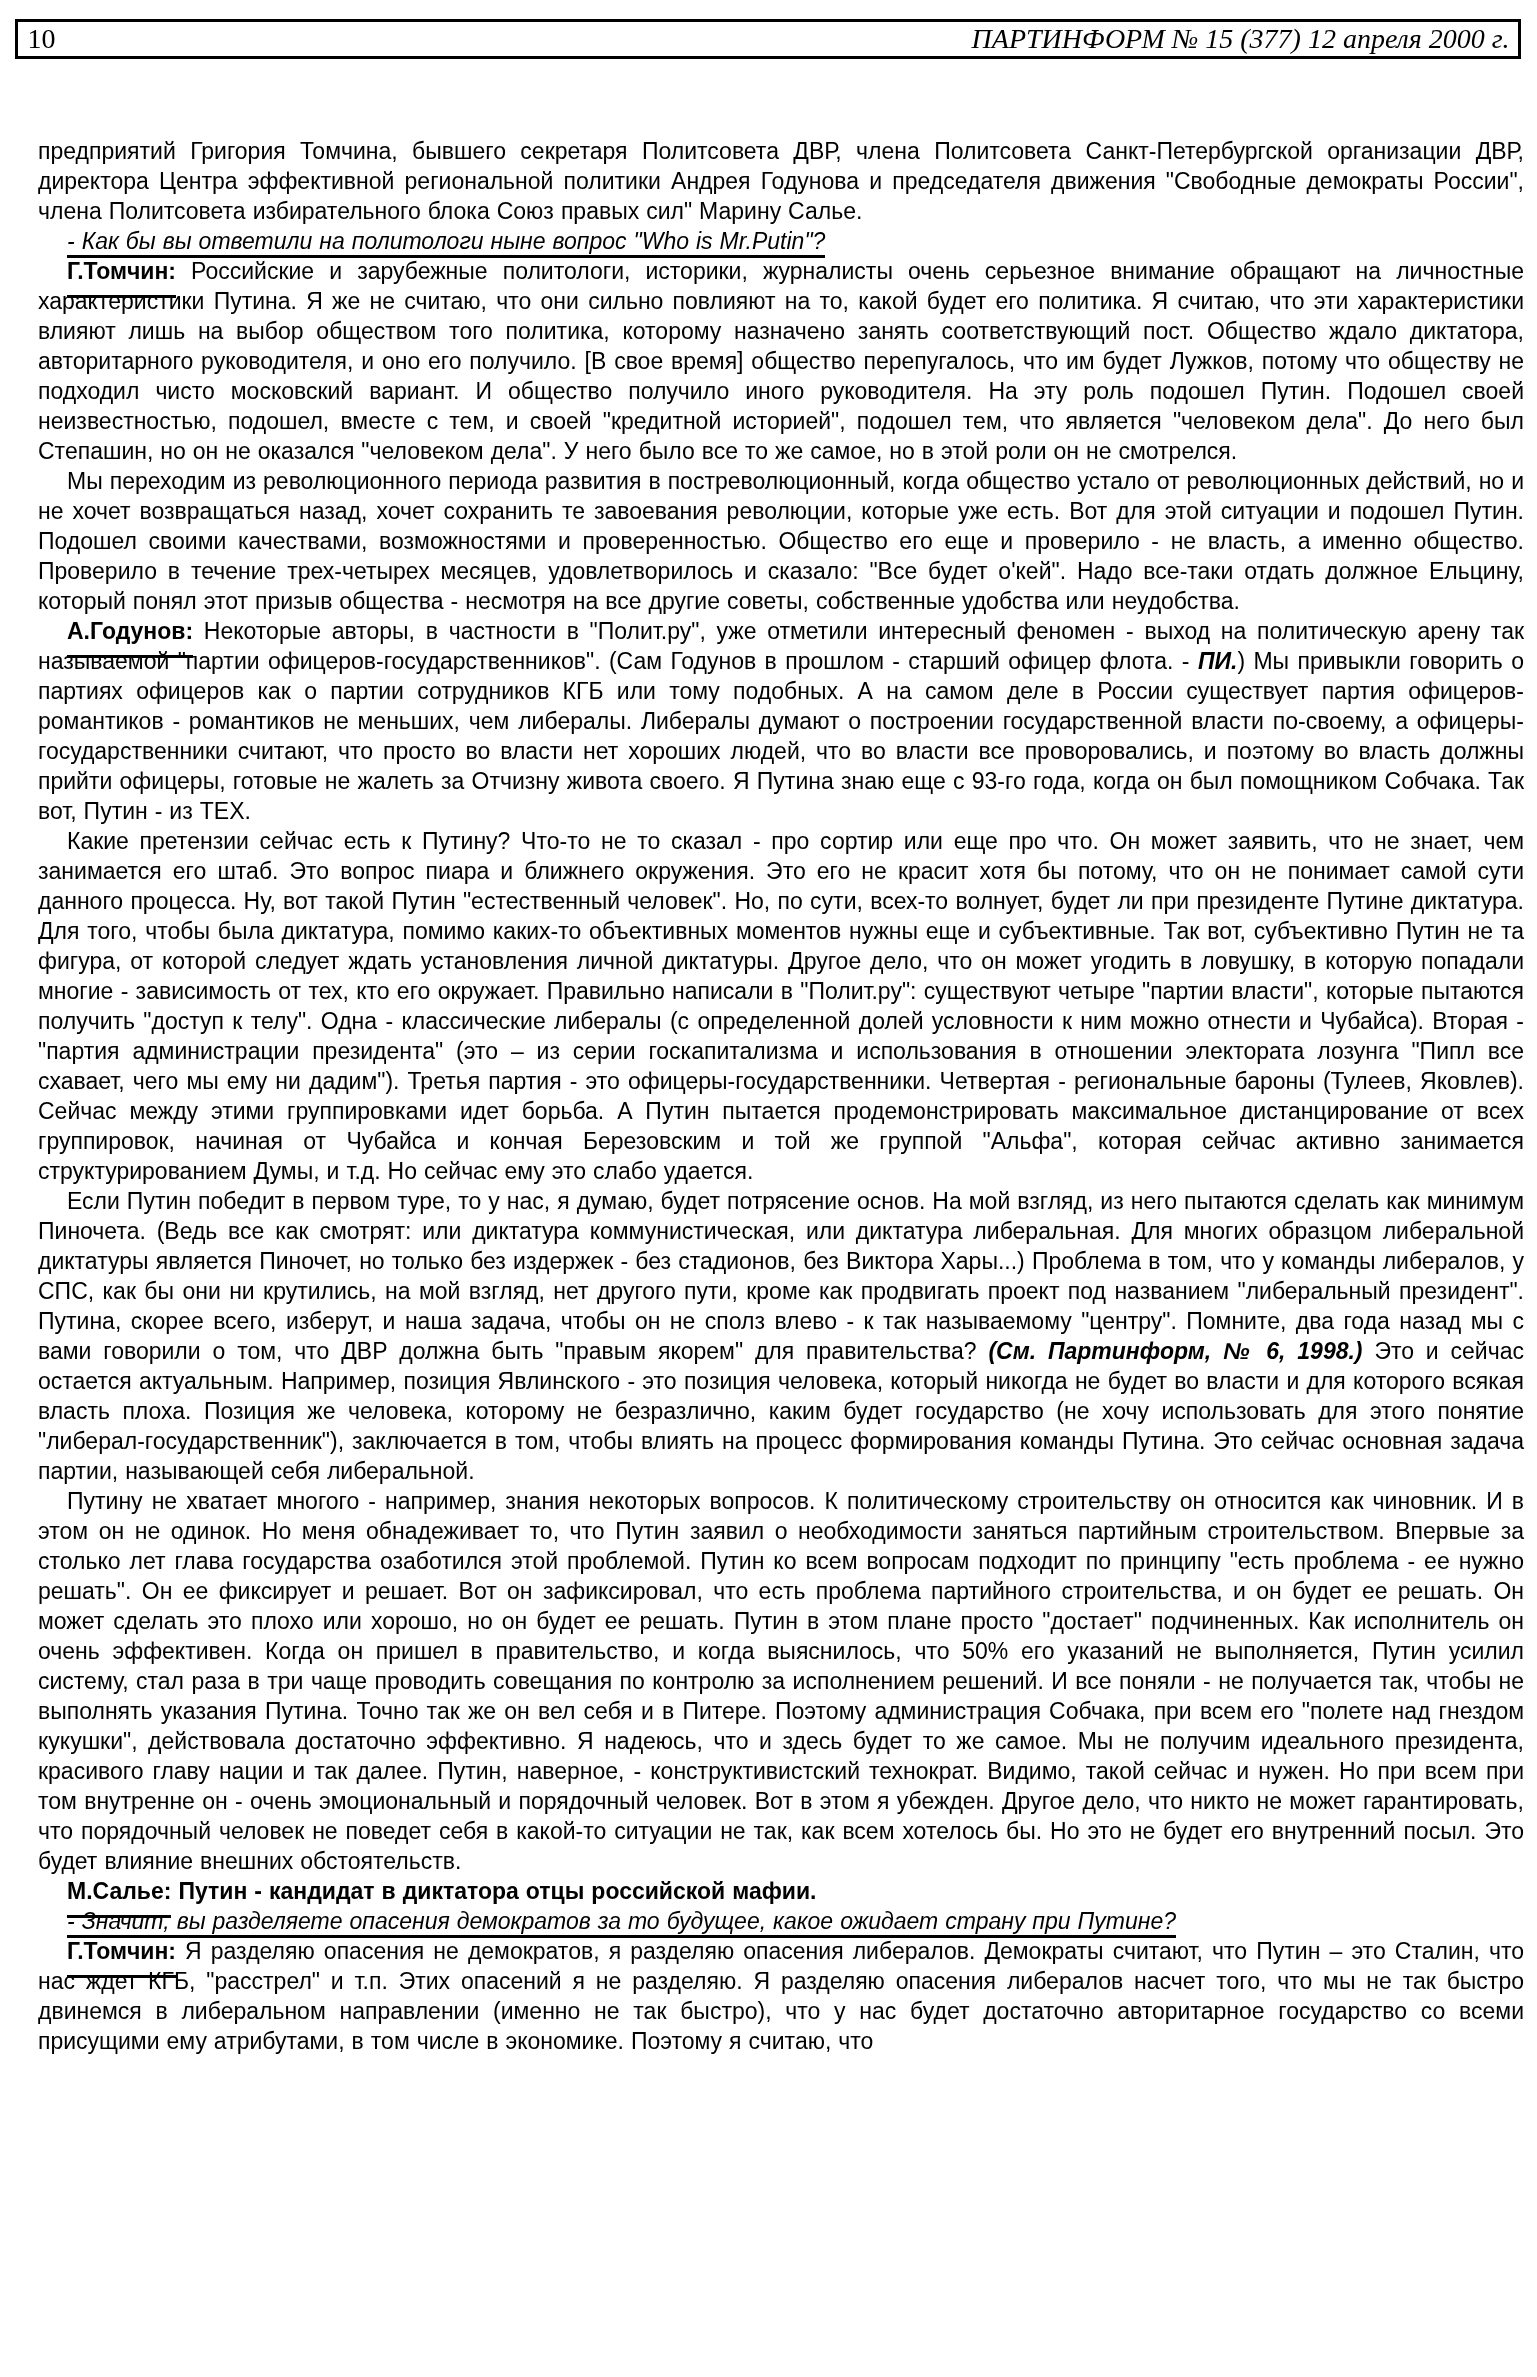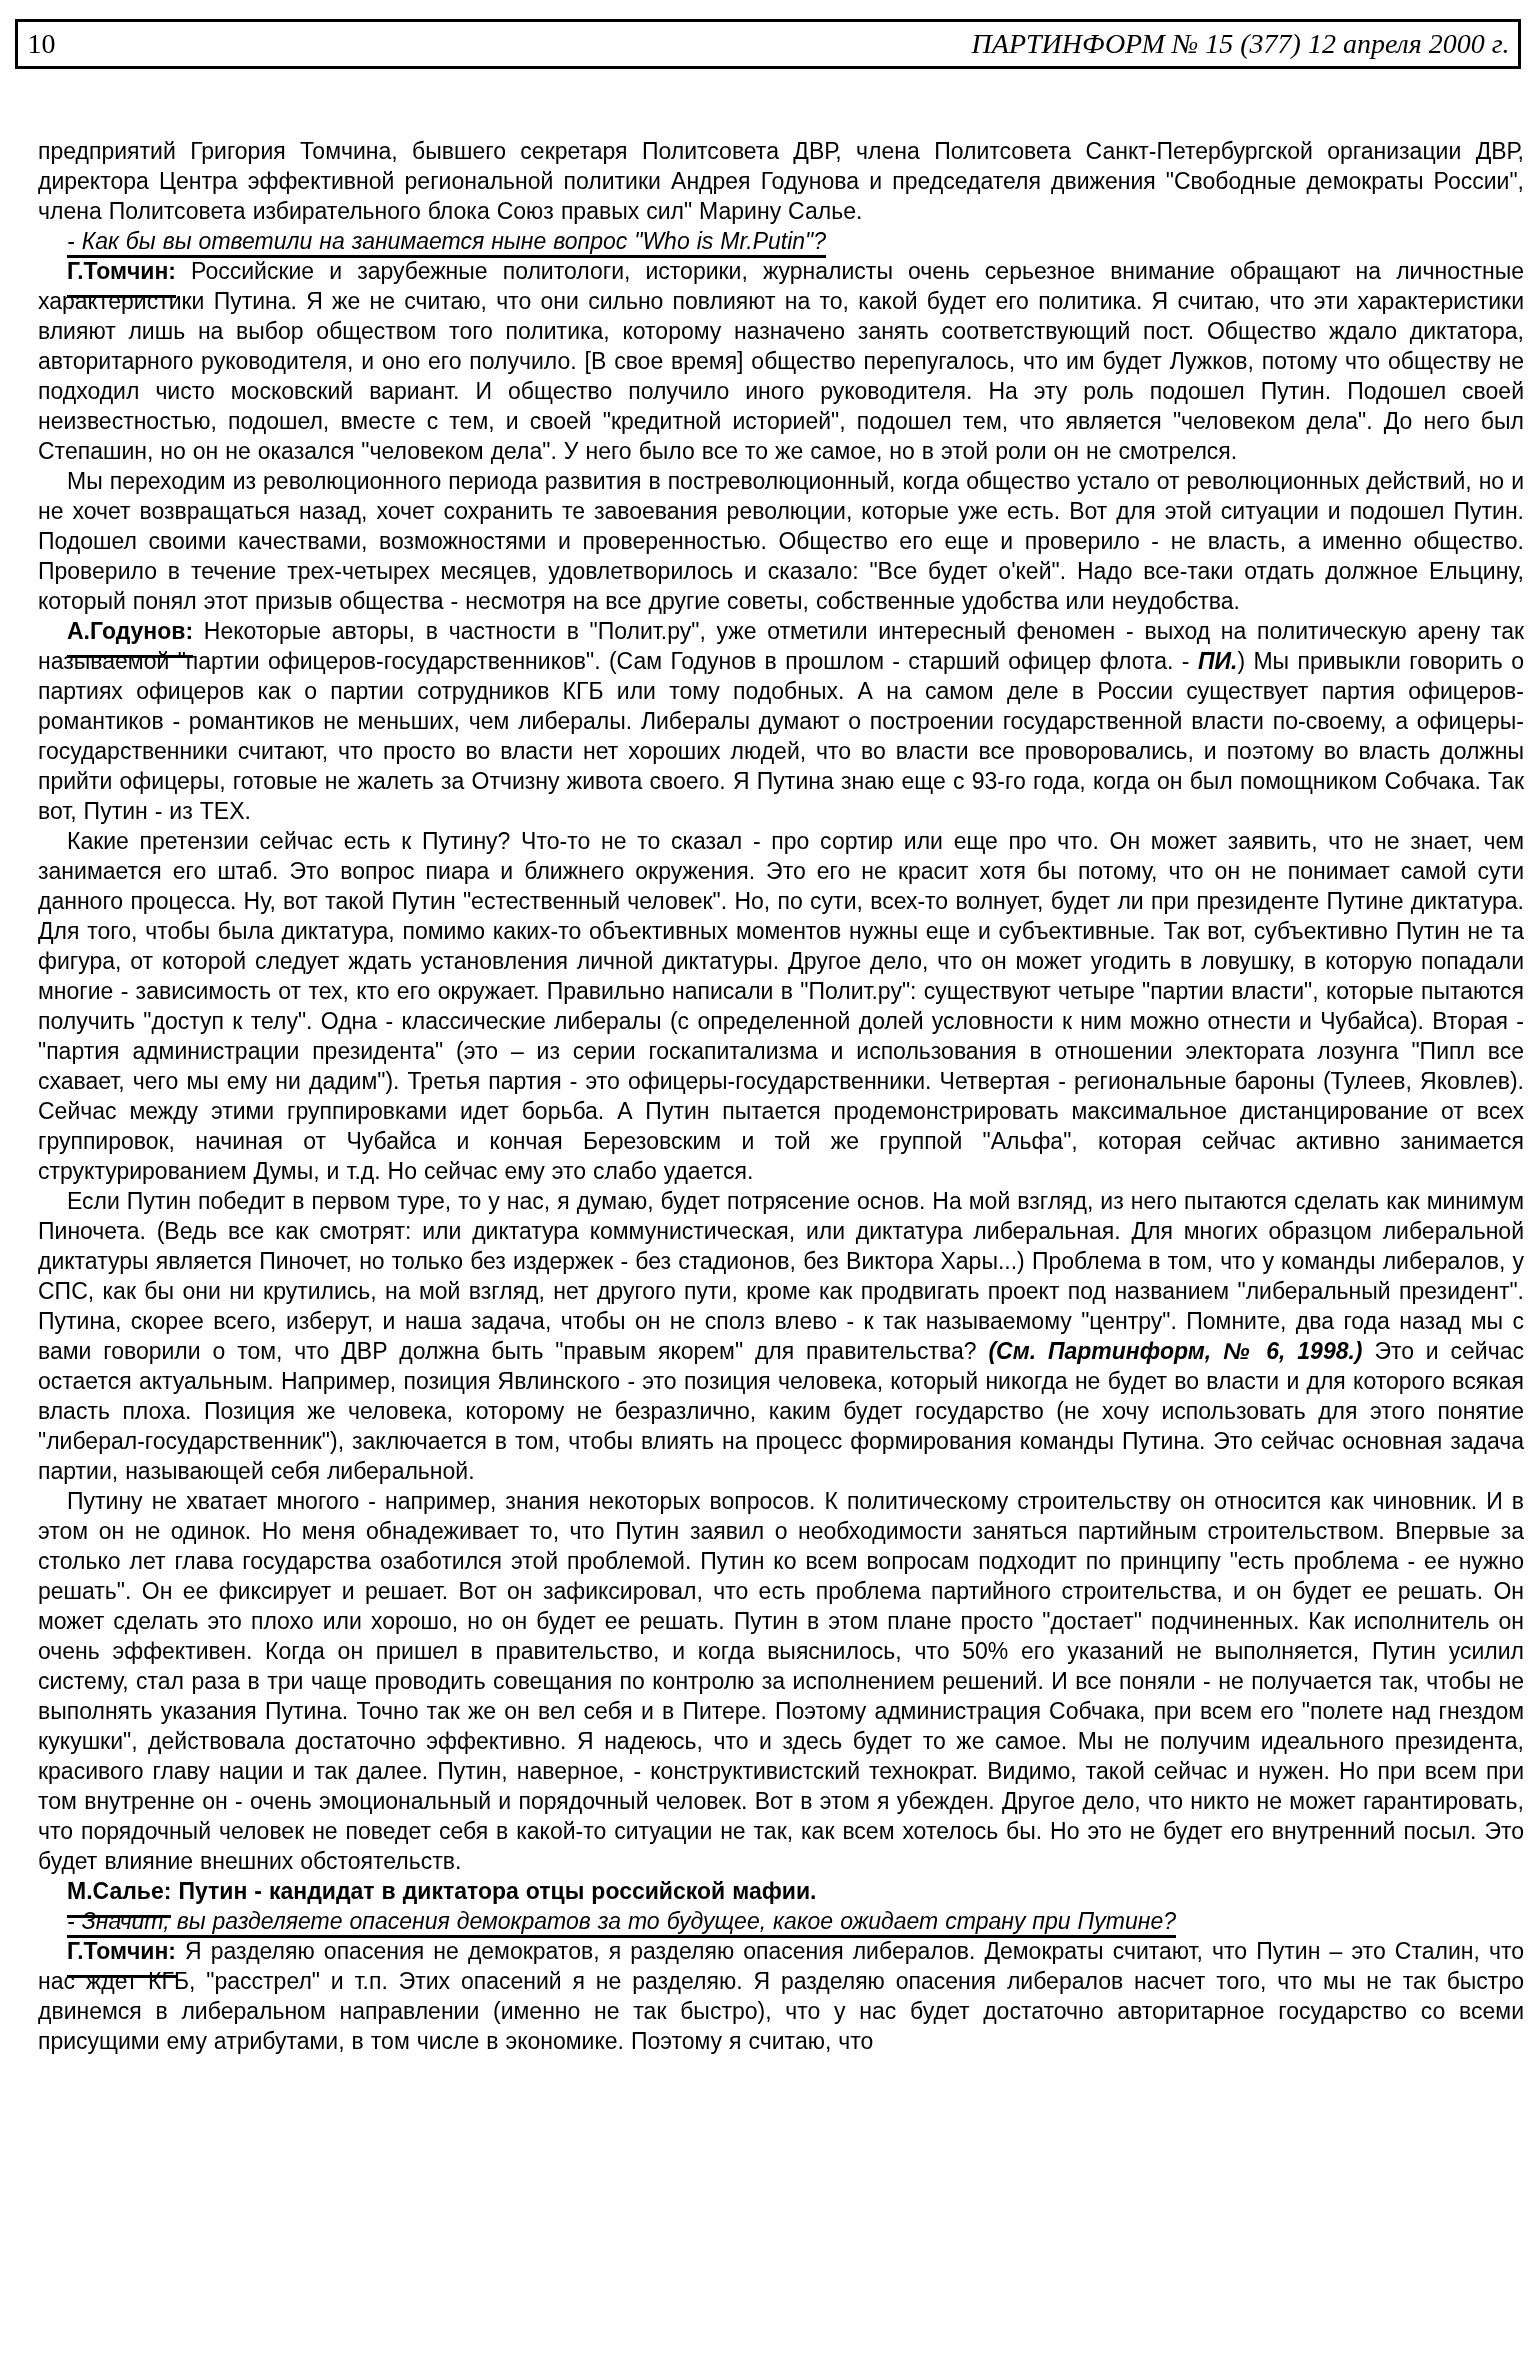--- a/index.html
+++ b/index.html
@@ -8,21 +8,21 @@
     width: 1537px;
     height: 2377px;
     background: #ffffff;
     overflow: hidden;
     font-family: "Liberation Sans", sans-serif;
     color: #000;
   }
   .header-box {
     position: absolute;
     left: 15.4px; top: 19px;
-    width: 1506px; height: 50px;
+    width: 1506px; height: 40px;
     border: 3.8px solid #000;
     box-sizing: border-box;
     display: flex;
     justify-content: space-between;
     align-items: center;
     padding: 0 9px;
     font-family: "Liberation Serif", serif;
     font-size: 28px;
     background: #fff;
   }
@@ -58,21 +58,21 @@
 <body>
 
 <div class="page">
   <div class="header-box">
     <span class="page-number">10</span>
     <span class="header-title">ПАРТИНФОРМ № 15 (377) 12 апреля 2000 г.</span>
   </div>
 
   <div class="article">
       <p class="para body"><span>предприятий Григория Томчина, бывшего секретаря Политсовета ДВР, члена Политсовета Санкт-Петербургской организации ДВР, директора Центра эффективной региональной политики Андрея Годунова и председателя движения "Свободные демократы России", члена Политсовета избирательного блока Союз правых сил" Марину Салье.</span></p>
-      <p class="para question indent"><span class="seg-iu">- Как бы вы ответили на занимается ныне вопрос "Who is Mr.Putin"?</span></p>
+      <p class="para question indent"><span class="seg-iu">- Как бы вы ответили на политологи ныне вопрос "Who is Mr.Putin"?</span></p>
       <p class="para body indent"><span class="seg-bu">Г.Томчин:</span><span> Российские и зарубежные политологи, историки, журналисты очень серьезное внимание обращают на личностные характеристики Путина. Я же не считаю, что они сильно повлияют на то, какой будет его политика. Я считаю, что эти характеристики влияют лишь на выбор обществом того политика, которому назначено занять соответствующий пост. Общество ждало диктатора, авторитарного руководителя, и оно его получило. [В свое время] общество перепугалось, что им будет Лужков, потому что обществу не подходил чисто московский вариант. И общество получило иного руководителя. На эту роль подошел Путин. Подошел своей неизвестностью, подошел, вместе с тем, и своей "кредитной историей", подошел тем, что является "человеком дела". До него был Степашин, но он не оказался "человеком дела". У него было все то же самое, но в этой роли он не смотрелся.</span></p>
       <p class="para body indent"><span>Мы переходим из революционного периода развития в постреволюционный, когда общество устало от революционных действий, но и не хочет возвращаться назад, хочет сохранить те завоевания революции, которые уже есть. Вот для этой ситуации и подошел Путин. Подошел своими качествами, возможностями и проверенностью. Общество его еще и проверило - не власть, а именно общество. Проверило в течение трех-четырех месяцев, удовлетворилось и сказало: "Все будет о'кей". Надо все-таки отдать должное Ельцину, который понял этот призыв общества - несмотря на все другие советы, собственные удобства или неудобства.</span></p>
       <p class="para body indent"><span class="seg-bu">А.Годунов:</span><span> Некоторые авторы, в частности в "Полит.ру", уже отметили интересный феномен - выход на политическую арену так называемой "партии офицеров-государственников". (Сам Годунов в прошлом - старший офицер флота. - </span><span class="seg-bi">ПИ.</span><span>) Мы привыкли говорить о партиях офицеров как о партии сотрудников КГБ или тому подобных. А на самом деле в России существует партия офицеров-романтиков - романтиков не меньших, чем либералы. Либералы думают о построении государственной власти по-своему, а офицеры-государственники считают, что просто во власти нет хороших людей, что во власти все проворовались, и поэтому во власть должны прийти офицеры, готовые не жалеть за Отчизну живота своего. Я Путина знаю еще с 93-го года, когда он был помощником Собчака. Так вот, Путин - из ТЕХ.</span></p>
       <p class="para body indent"><span>Какие претензии сейчас есть к Путину? Что-то не то сказал - про сортир или еще про что. Он может заявить, что не знает, чем занимается его штаб. Это вопрос пиара и ближнего окружения. Это его не красит хотя бы потому, что он не понимает самой сути данного процесса. Ну, вот такой Путин "естественный человек". Но, по сути, всех-то волнует, будет ли при президенте Путине диктатура. Для того, чтобы была диктатура, помимо каких-то объективных моментов нужны еще и субъективные. Так вот, субъективно Путин не та фигура, от которой следует ждать установления личной диктатуры. Другое дело, что он может угодить в ловушку, в которую попадали многие - зависимость от тех, кто его окружает. Правильно написали в "Полит.ру": существуют четыре "партии власти", которые пытаются получить "доступ к телу". Одна - классические либералы (с определенной долей условности к ним можно отнести и Чубайса). Вторая - "партия администрации президента" (это – из серии госкапитализма и использования в отношении электората лозунга "Пипл все схавает, чего мы ему ни дадим"). Третья партия - это офицеры-государственники. Четвертая - региональные бароны (Тулеев, Яковлев). Сейчас между этими группировками идет борьба. А Путин пытается продемонстрировать максимальное дистанцирование от всех группировок, начиная от Чубайса и кончая Березовским и той же группой "Альфа", которая сейчас активно занимается структурированием Думы, и т.д. Но сейчас ему это слабо удается.</span></p>
       <p class="para body indent"><span>Если Путин победит в первом туре, то у нас, я думаю, будет потрясение основ. На мой взгляд, из него пытаются сделать как минимум Пиночета. (Ведь все как смотрят: или диктатура коммунистическая, или диктатура либеральная. Для многих образцом либеральной диктатуры является Пиночет, но только без издержек - без стадионов, без Виктора Хары...) Проблема в том, что у команды либералов, у СПС, как бы они ни крутились, на мой взгляд, нет другого пути, кроме как продвигать проект под названием "либеральный президент". Путина, скорее всего, изберут, и наша задача, чтобы он не сполз влево - к так называемому "центру". Помните, два года назад мы с вами говорили о том, что ДВР должна быть "правым якорем" для правительства? </span><span class="seg-bi">(См. Партинформ, № 6, 1998.)</span><span> Это и сейчас остается актуальным. Например, позиция Явлинского - это позиция человека, который никогда не будет во власти и для которого всякая власть плоха. Позиция же человека, которому не безразлично, каким будет государство (не хочу использовать для этого понятие "либерал-государственник"), заключается в том, чтобы влиять на процесс формирования команды Путина. Это сейчас основная задача партии, называющей себя либеральной.</span></p>
       <p class="para body indent"><span>Путину не хватает многого - например, знания некоторых вопросов. К политическому строительству он относится как чиновник. И в этом он не одинок. Но меня обнадеживает то, что Путин заявил о необходимости заняться партийным строительством. Впервые за столько лет глава государства озаботился этой проблемой. Путин ко всем вопросам подходит по принципу "есть проблема - ее нужно решать". Он ее фиксирует и решает. Вот он зафиксировал, что есть проблема партийного строительства, и он будет ее решать. Он может сделать это плохо или хорошо, но он будет ее решать. Путин в этом плане просто "достает" подчиненных. Как исполнитель он очень эффективен. Когда он пришел в правительство, и когда выяснилось, что 50% его указаний не выполняется, Путин усилил систему, стал раза в три чаще проводить совещания по контролю за исполнением решений. И все поняли - не получается так, чтобы не выполнять указания Путина. Точно так же он вел себя и в Питере. Поэтому администрация Собчака, при всем его "полете над гнездом кукушки", действовала достаточно эффективно. Я надеюсь, что и здесь будет то же самое. Мы не получим идеального президента, красивого главу нации и так далее. Путин, наверное, - конструктивистский технократ. Видимо, такой сейчас и нужен. Но при всем при том внутренне он - очень эмоциональный и порядочный человек. Вот в этом я убежден. Другое дело, что никто не может гарантировать, что порядочный человек не поведет себя в какой-то ситуации не так, как всем хотелось бы. Но это не будет его внутренний посыл. Это будет влияние внешних обстоятельств.</span></p>
       <p class="para body indent"><span class="seg-bu">М.Салье:</span><span class="seg-b"> Путин - кандидат в диктатора отцы российской мафии.</span></p>
       <p class="para question indent"><span class="seg-iu">- Значит, вы разделяете опасения демократов за то будущее, какое ожидает страну при Путине?</span></p>
       <p class="para body indent"><span class="seg-bu">Г.Томчин:</span><span> Я разделяю опасения не демократов, я разделяю опасения либералов. Демократы считают, что Путин – это Сталин, что нас ждет КГБ, "расстрел" и т.п. Этих опасений я не разделяю. Я разделяю опасения либералов насчет того, что мы не так быстро двинемся в либеральном направлении (именно не так быстро), что у нас будет достаточно авторитарное государство со всеми присущими ему атрибутами, в том числе в экономике. Поэтому я считаю, что</span></p>
     </div>

